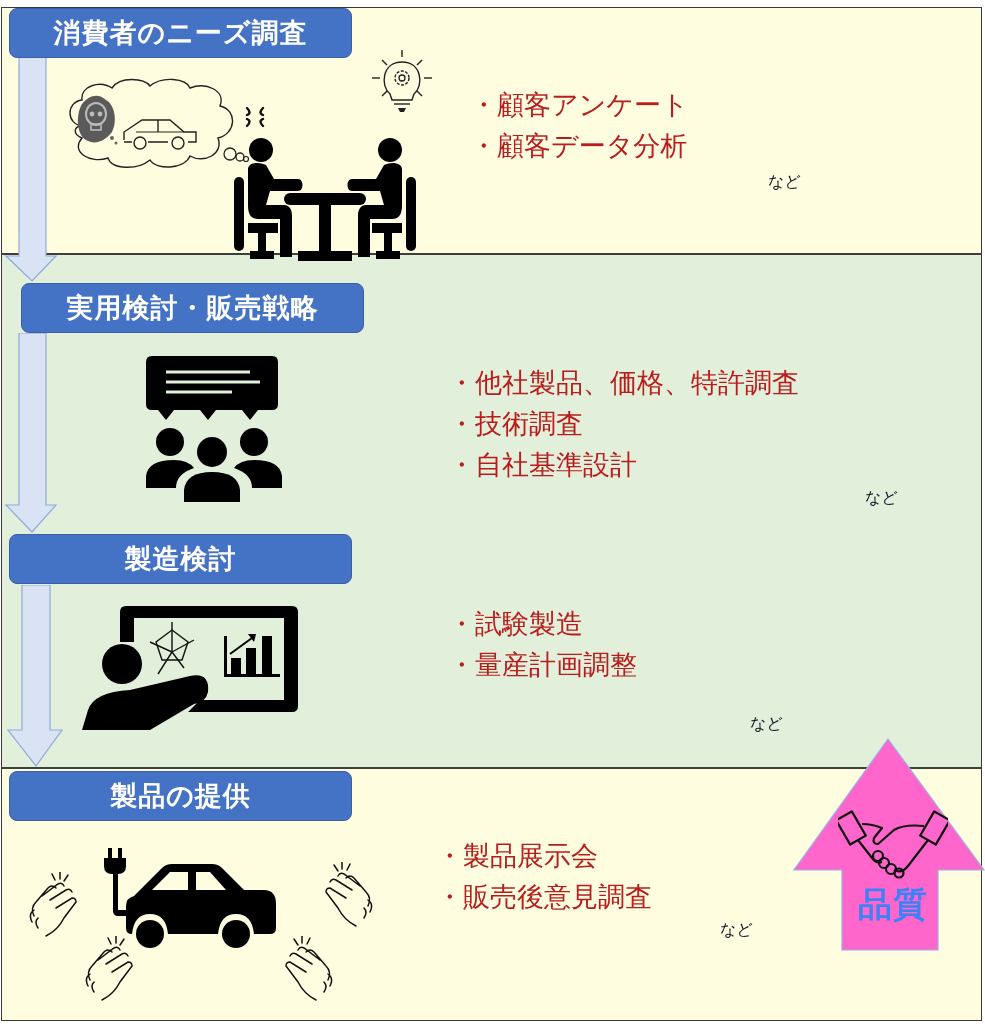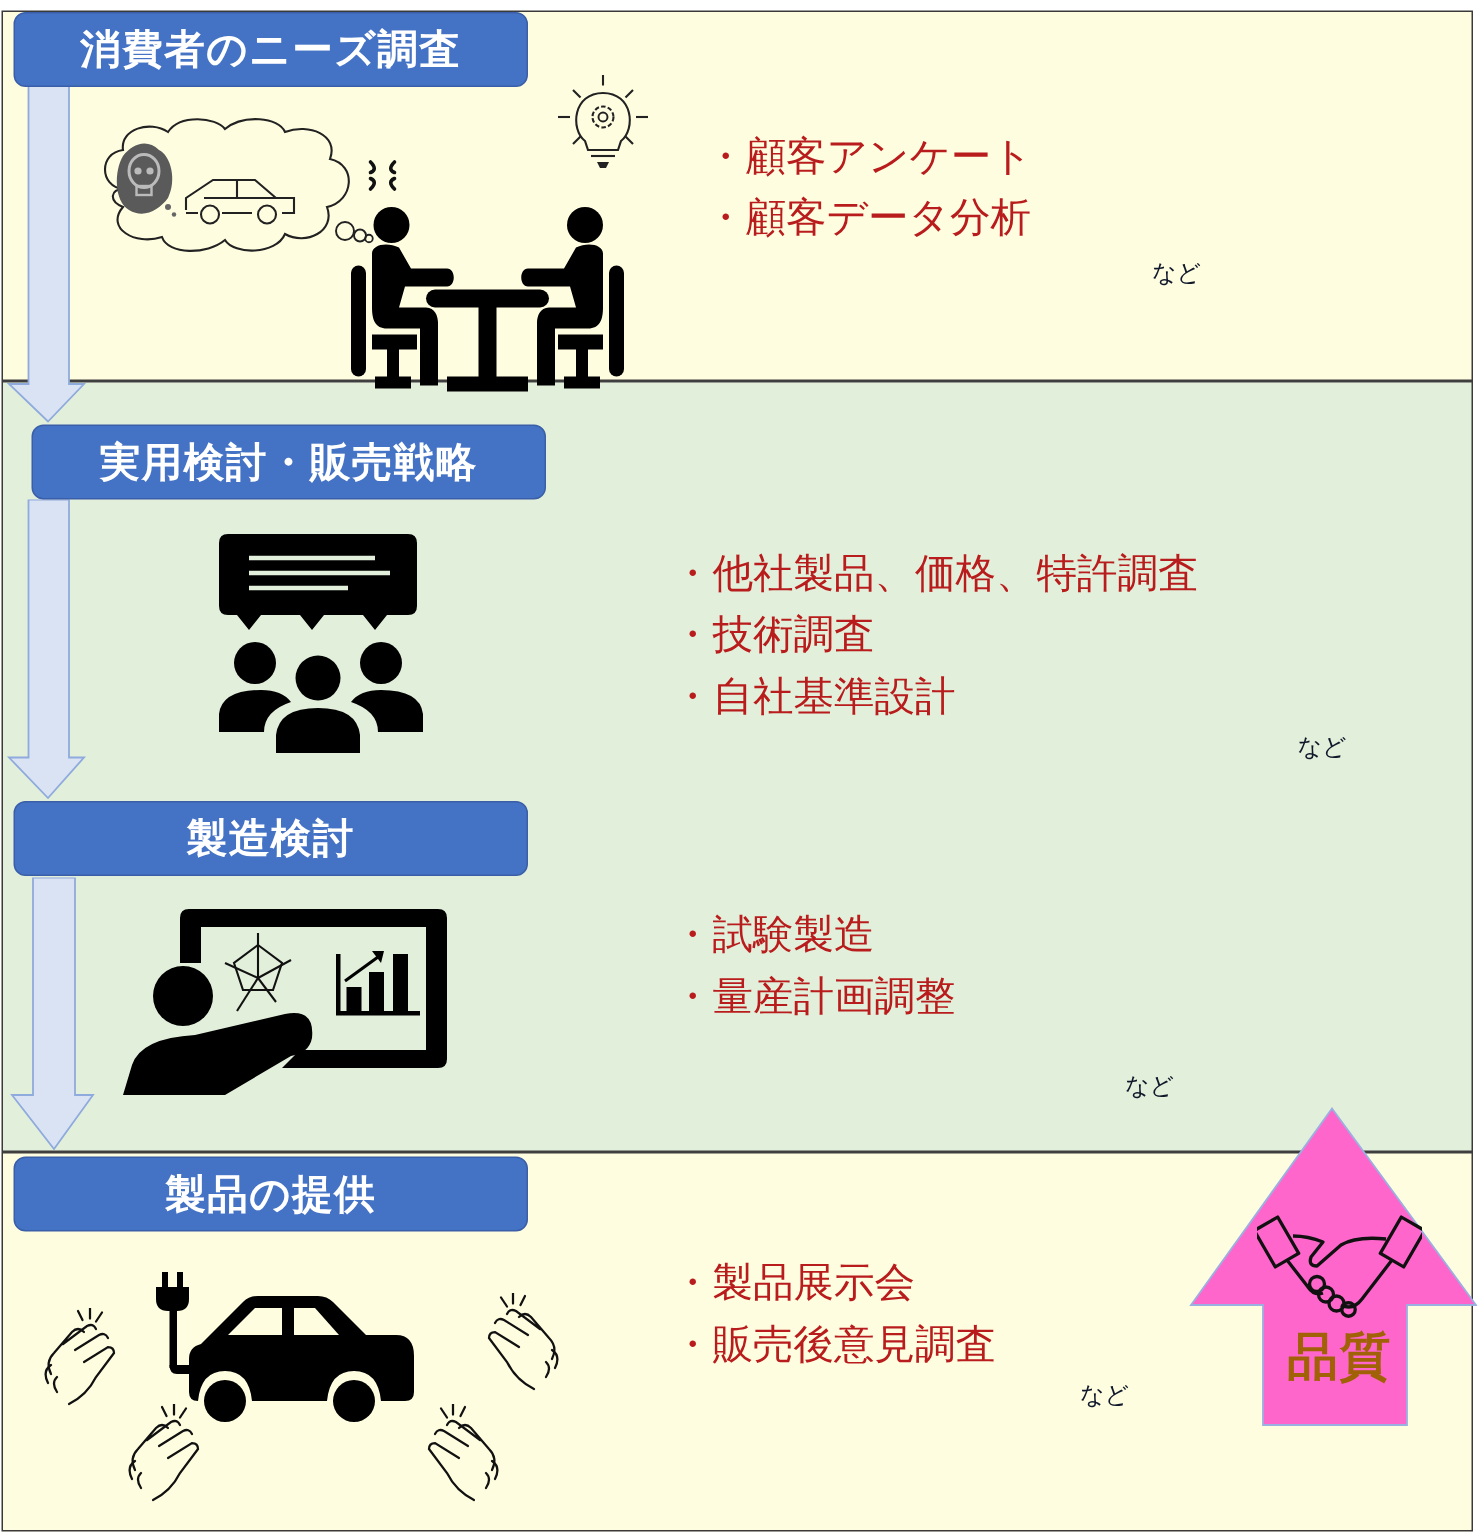--- a/index.html
+++ b/index.html
@@ -25,21 +25,21 @@
   }
   .flow-arrow { position: absolute; }
 
   .list { position: absolute; color: #b91c1c; font-size: 27px; line-height: 41px; }
   .list .item::before { content: "・"; }
   .etc { position: absolute; color: #0f172a; font-size: 16px; }
 
   .icon { position: absolute; }
   .quality-label {
     position: absolute; left: 848px; top: 882px; width: 90px; text-align: center;
-    font-size: 34px; font-weight: bold; color: #a16207; letter-spacing: 1px;
+    font-size: 34px; font-weight: bold; color: #3b82f6; letter-spacing: 1px;
   }
 </style>
 </head>
 <body>
 
 <div class="band yellow" style="top:8px;height:247px;"></div>
 <div class="band green" style="top:255px;height:513px;"></div>
 <div class="band yellow" style="top:768px;height:253px;"></div>
 <div class="divider" style="top:253px;"></div>
 <div class="divider" style="top:767px;"></div>
@@ -224,21 +224,21 @@
 <svg class="icon" style="left:278px;top:936px;" width="56" height="68" viewBox="0 0 56 68">
   <g fill="none" stroke="#111" stroke-width="1.5" stroke-linecap="round" transform="translate(56,0) scale(-1,1)">
     <line x1="24" y1="2" x2="27" y2="8"></line>
       <line x1="32" y1="0" x2="32" y2="7"></line>
       <line x1="40" y1="3" x2="36" y2="9"></line>
     <path d="M6 44 Q2 36 8 30 L20 16 Q24 12 28 16 M14 24 L30 12 Q34 10 36 14 M22 28 L38 18 Q42 16 44 20 M28 36 L44 26 Q48 26 48 30 L36 46 Q30 58 18 64"></path>
     <path d="M4 50 Q0 42 6 38 M10 56 Q6 50 10 46"></path>
   </g>
 </svg>
 
-<div class="list" style="left:448px;top:835px;">
+<div class="list" style="left:436px;top:835px;">
   <div class="item">製品展示会</div>
   <div class="item">販売後意見調査</div>
 </div>
 <div class="etc" style="left:720px;top:920px;">など</div>
 
 <svg class="icon" style="left:792px;top:738px;" width="193" height="214" viewBox="0 0 193 214">
   <path d="M96 1 L192 132 H146 V212 H50 V132 H2 Z" fill="#FF66CC" stroke="#9AB0E0" stroke-width="1.2"></path>
 </svg>
 <svg class="icon" style="left:838px;top:806px;" width="110" height="74" viewBox="0 0 110 74">
   <g fill="none" stroke="#111" stroke-width="2.2" stroke-linejoin="round">

